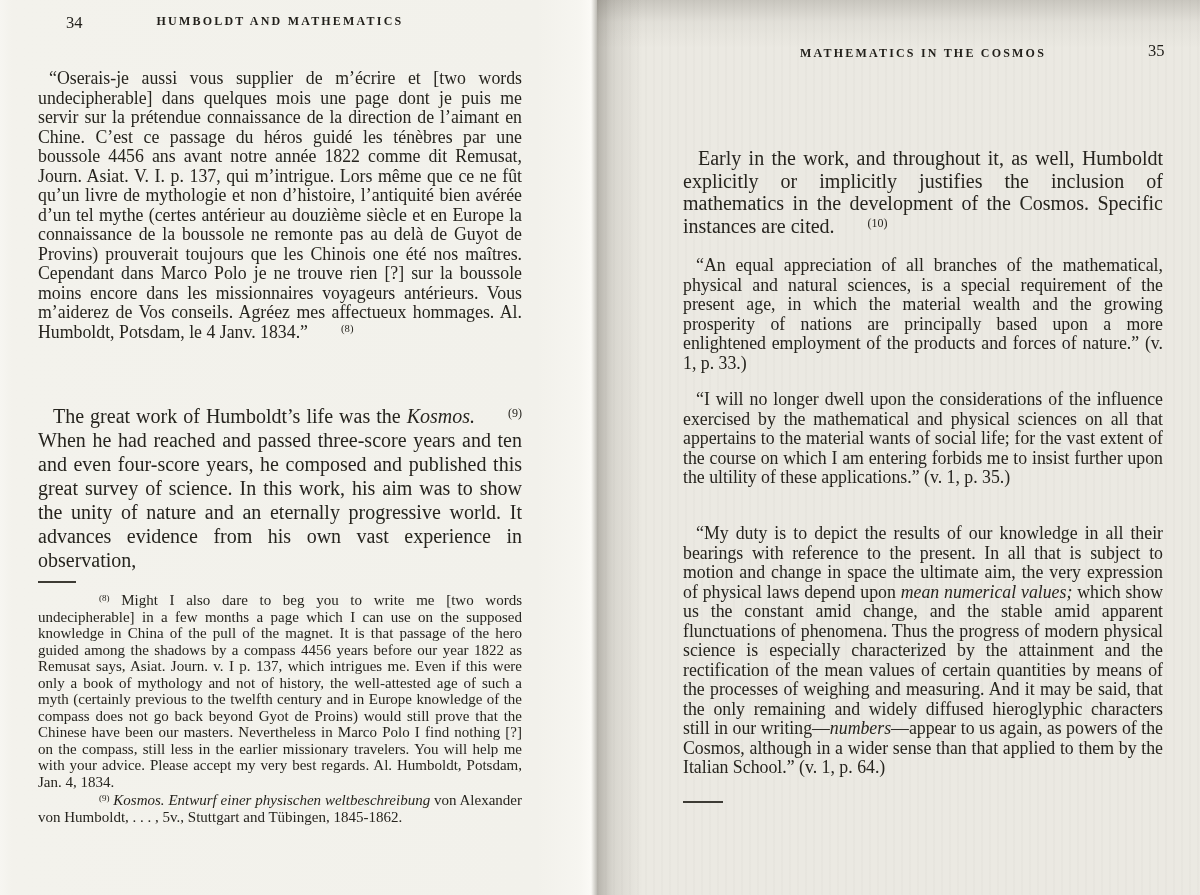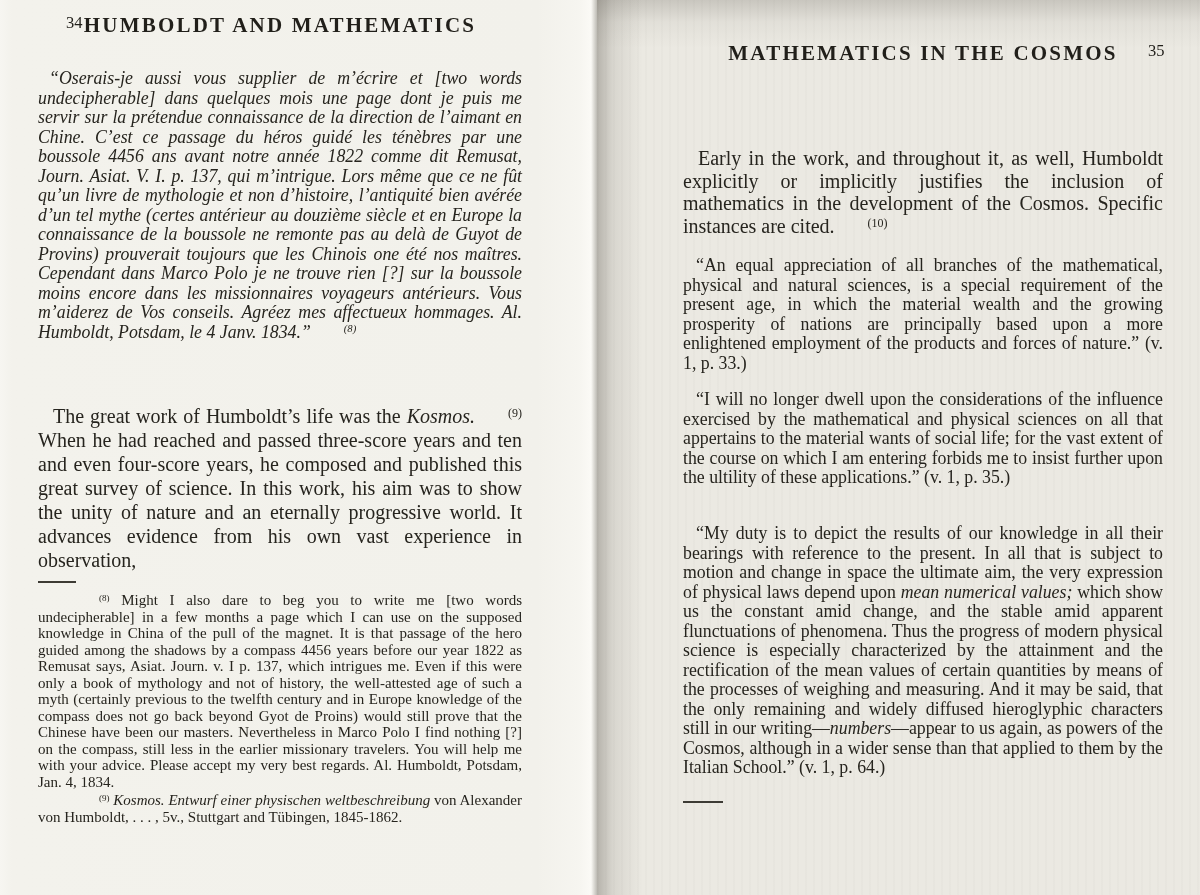--- a/index.html
+++ b/index.html
@@ -19,27 +19,27 @@
   }
   .page-right::before {
     content:""; position:absolute; inset:0; pointer-events:none;
     background:
       linear-gradient(90deg, rgba(80,75,66,0.34) 0, rgba(80,75,66,0.12) 16px, rgba(80,75,66,0) 46px),
       linear-gradient(180deg, rgba(80,75,66,0.22) 0, rgba(80,75,66,0.06) 22px, rgba(80,75,66,0) 48px),
       repeating-linear-gradient(90deg, rgba(60,56,48,0.02) 0 2px, rgba(0,0,0,0) 2px 8px);
   }
   .folio { position:absolute; font-size:16.5px; line-height:1; color:#211f1a; }
   .running-head {
-    position:absolute; font-size:21px; line-height:1; font-weight:bold;
+    position:absolute; font-size:12px; line-height:1; font-weight:bold;
     letter-spacing:2.2px; text-align:center; color:#211f1a; white-space:nowrap;
   }
   .block { position:absolute; text-align:justify; }
   .quote-fr {
     left:38px; top:69px; width:484px;
-    font-size:17.8px; line-height:19.5px; text-indent:11px;font-style:italic;
+    font-size:17.8px; line-height:19.5px; text-indent:11px;
   }
   .body-para {
     left:38px; top:404px; width:484px;
     font-size:20px; line-height:24px; text-indent:15px;
   }
   .fn-rule { position:absolute; height:2px; background:#3d3b34; }
   .rule-left { left:38px; top:581px; width:38px; }
   .rule-right { left:86px; top:801px; width:40px; }
   .footnotes-left {
     left:38px; top:592px; width:484px;

